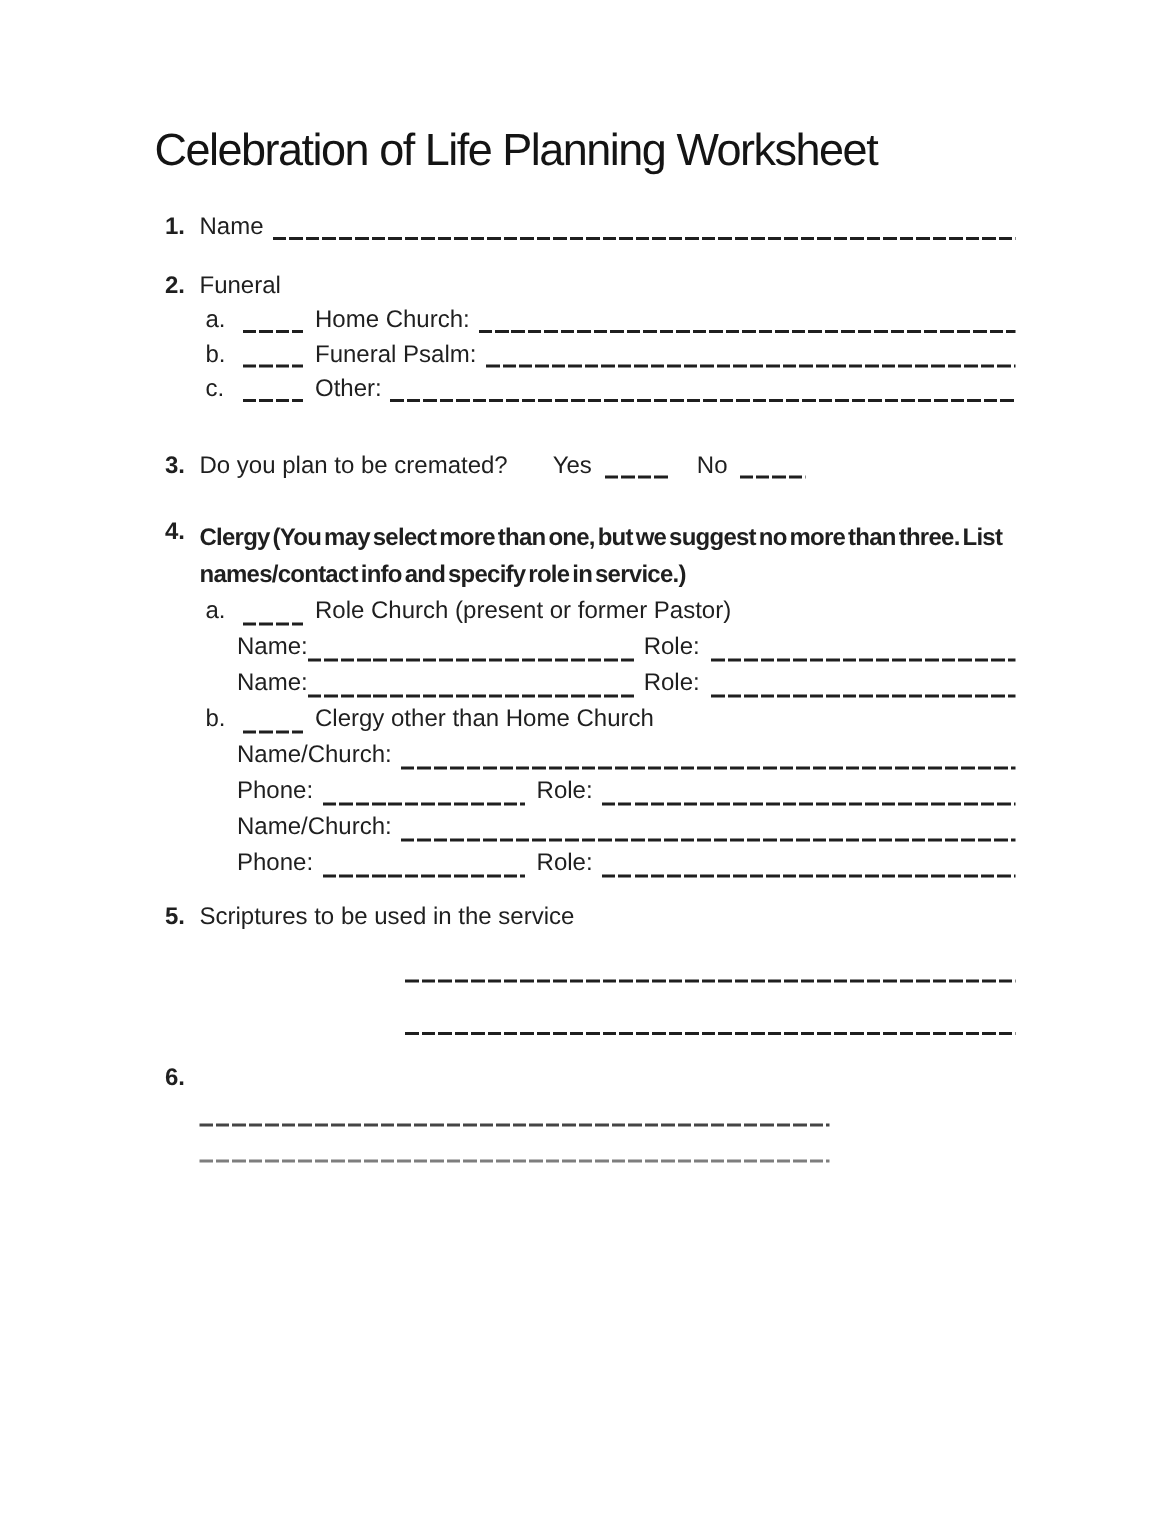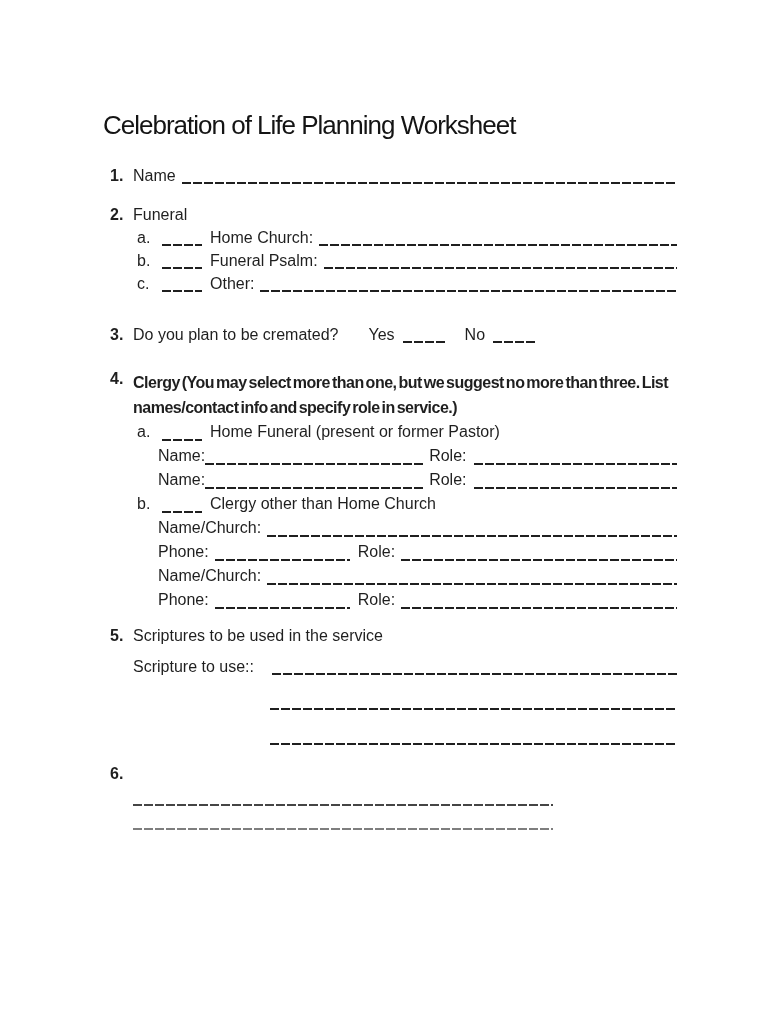--- a/index.html
+++ b/index.html
@@ -12,22 +12,22 @@
   html,body{background:#fff;}
   body{
     width:770px;height:1024px;
     font-family:"Liberation Sans","DejaVu Sans",sans-serif;
     font-size:16px;color:var(--ink);
   }
   .page{position:relative;width:770px;height:1024px;background:var(--page-bg);overflow:hidden;}
   .content{position:absolute;left:103px;top:0;width:574px;}
 
   .title{
-    font-size:26px;font-weight:400;letter-spacing:-1px;
-    margin-top:102px;line-height:46px;white-space:nowrap;color:#141414;
+    font-size:30px;font-weight:400;letter-spacing:-1px;
+    margin-top:78px;line-height:46px;white-space:nowrap;color:#141414;
   }
 
   .row{display:flex;line-height:23px;}
   .row-24{line-height:24px;}
   .num{width:30px;padding-left:7px;font-weight:700;flex:0 0 30px;}
   .b{font-weight:400;}
   .sub{padding-left:34px;}
   .letter{flex:0 0 25px;}
   .indent55{padding-left:55px;}
   .indent30{padding-left:30px;}
@@ -114,21 +114,21 @@
       <span class="u w44 gap8"></span>
     </div>
 
     <div class="para">
       <span class="num">4.</span>
       <span class="para-text">Clergy (You may select more than one, but we suggest no more than three. List names/contact info and specify role in service.)</span>
     </div>
     <div class="row row-24 sub">
       <span class="letter">a.</span>
       <span class="u w40"></span>
-      <span>Home Funeral (present or former Pastor)</span>
+      <span>Role Church (present or former Pastor)</span>
     </div>
     <div class="row row-24 indent55">
       <span>Name:</span>
       <span class="u w218"></span>
       <span class="gap6">Role:</span>
       <span class="u fill gap8"></span>
     </div>
     <div class="row row-24 indent55">
       <span>Name:</span>
       <span class="u w218"></span>
@@ -158,24 +158,20 @@
       <span>Phone:</span>
       <span class="u w135 gap6"></span>
       <span class="gap8">Role:</span>
       <span class="u fill gap6"></span>
     </div>
 
     <div class="row mt12">
       <span class="num">5.</span>
       <span class="b">Scriptures to be used in the service</span>
     </div>
-    <div class="row mt8 indent30">
-      <span>Scripture to use::</span>
-      <span class="u fill gap18"></span>
-    </div>
     <div class="spacer-line">
       <span class="u fill"></span>
     </div>
     <div class="spacer-line">
       <span class="u fill"></span>
     </div>
 
     <div class="row mt14">
       <span class="num">6.</span>
     </div>

